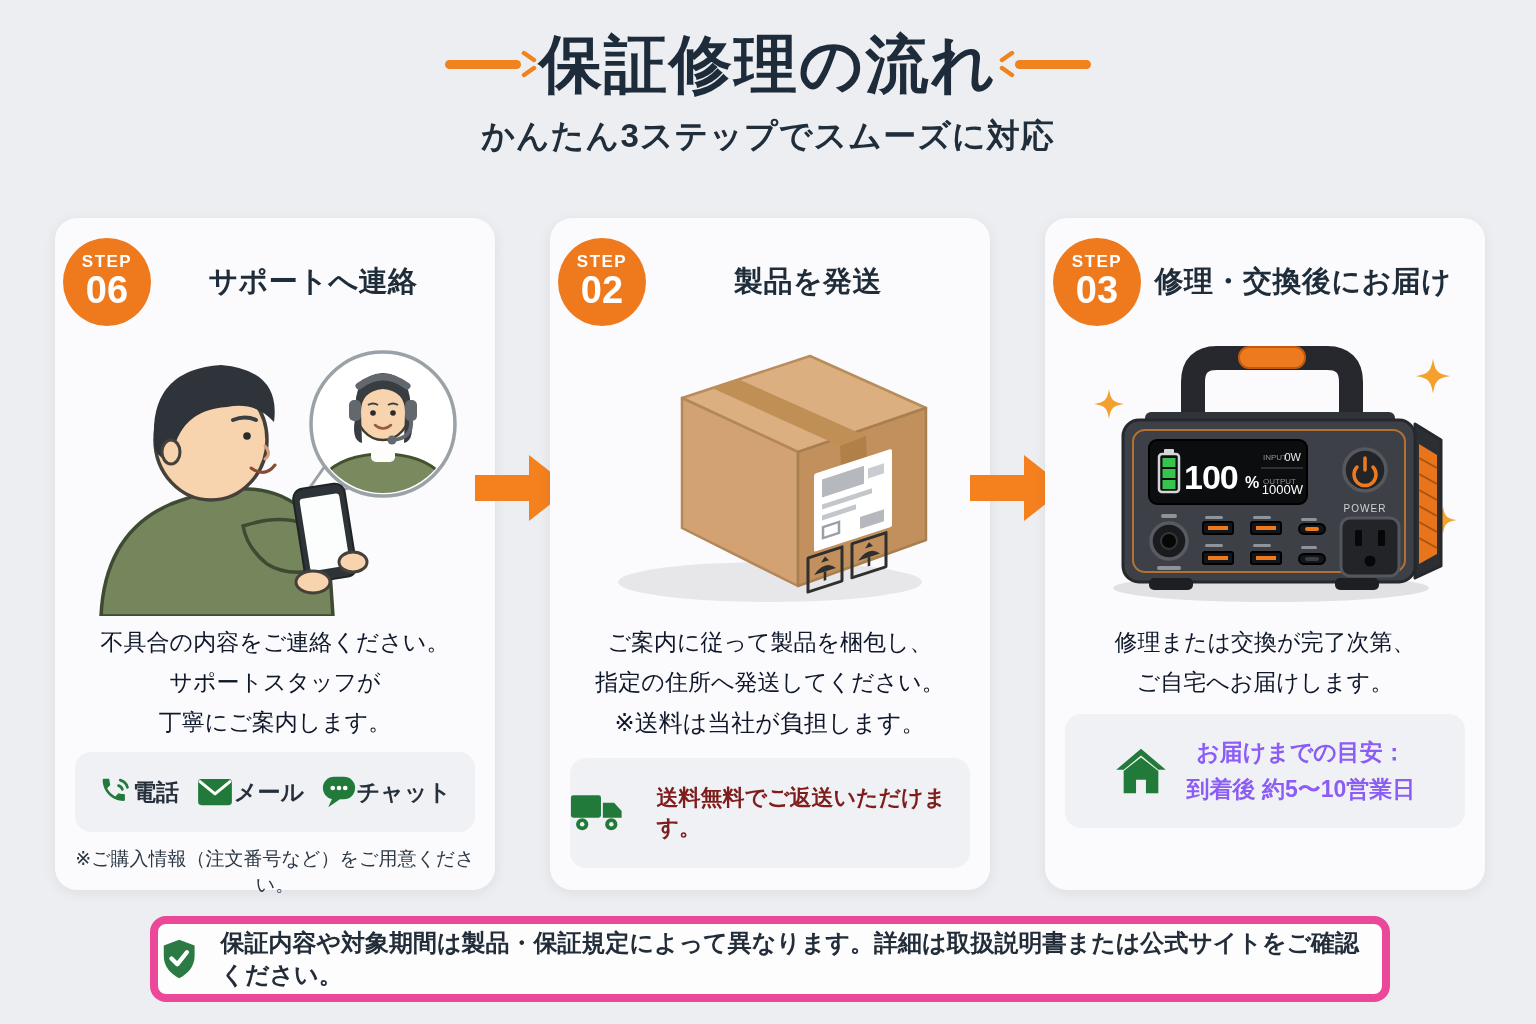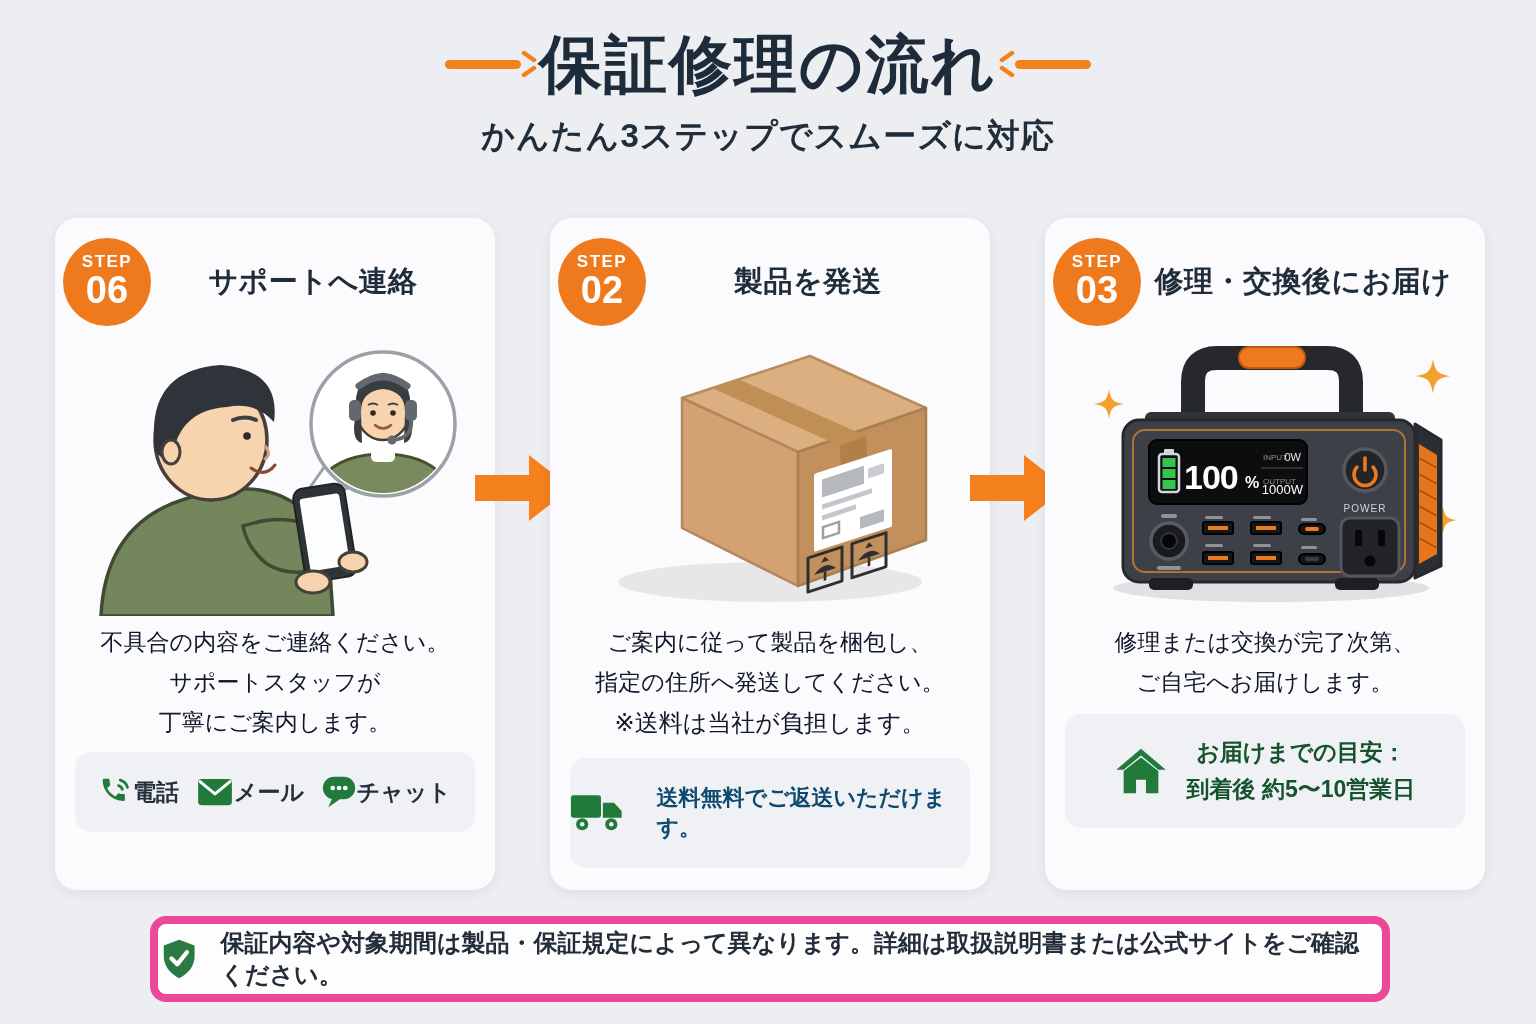--- a/index.html
+++ b/index.html
@@ -25,23 +25,23 @@
   .card-title{flex:1;text-align:center;font-size:29px;font-weight:800;color:#1f2c39;letter-spacing:.5px;}
   .illus{height:288px;margin-top:2px;display:flex;justify-content:center;align-items:center;}
   .desc{margin-top:6px;text-align:center;font-size:23px;line-height:1.74;color:#0f172a;font-weight:500;}
   .desc p{margin:0;}
   .desc .small{font-size:24px;}
   .info-box{margin-top:10px;background:#f0f1f4;border-radius:16px;}
   .contact-box{height:80px;display:flex;align-items:center;justify-content:space-between;padding:0 24px;}
   .contact{display:flex;align-items:center;font-size:23px;font-weight:700;color:#25303c;}
   .bottom-note{margin:14px 0 0 0;text-align:center;font-size:19px;color:#2c3744;font-weight:500;}
   .ship-box{height:110px;display:flex;align-items:center;justify-content:center;gap:32px;
-            font-size:22px;font-weight:700;color:#0c4a6e;margin-top:14px;}
+            font-size:22px;font-weight:700;color:#7f1d1d;margin-top:14px;}
   .delivery-box{height:114px;display:flex;align-items:center;justify-content:center;gap:20px;margin-top:12px;}
-  .delivery-lines{font-size:23px;font-weight:700;color:#14532d;line-height:1.6;text-align:center;}
+  .delivery-lines{font-size:23px;font-weight:700;color:#8b5cf6;line-height:1.6;text-align:center;}
   .delivery-lines p{margin:0;}
   
   .footer{position:absolute;left:150px;top:916px;width:1240px;height:86px;background:#fdfdfe;
           border:8px solid #ec4899;border-radius:16px;box-sizing:border-box;
           display:flex;align-items:center;justify-content:center;gap:20px;}
   .footer-text{font-size:24px;font-weight:600;color:#222d39;margin:0;}
 </style>
 </head>
 <body>
 
@@ -149,20 +149,21 @@
             <rect x="2" y="2" width="36" height="25" rx="12.5" fill="#217a3a"></rect>
             <path d="M13,25 L8,36 L21,27 Z" fill="#217a3a"></path>
             <circle cx="13" cy="14.5" r="2.6" fill="#ffffff"></circle>
             <circle cx="20" cy="14.5" r="2.6" fill="#ffffff"></circle>
             <circle cx="27" cy="14.5" r="2.6" fill="#ffffff"></circle>
           </svg>
           <span>チャット</span>
         </div>
       </div>
 
+      <p class="bottom-note">※ご購入情報（注文番号など）をご用意ください。</p>
     </section>
 
     <div class="gap">
       <svg class="arrow-svg" width="96" height="78" viewBox="0 0 96 78">
         <polygon points="0,26 54,26 54,6 96,39 54,72 54,52 0,52" fill="#f5801e"></polygon>
       </svg>
     </div>
 
     <section class="card">
       <div class="card-head">

